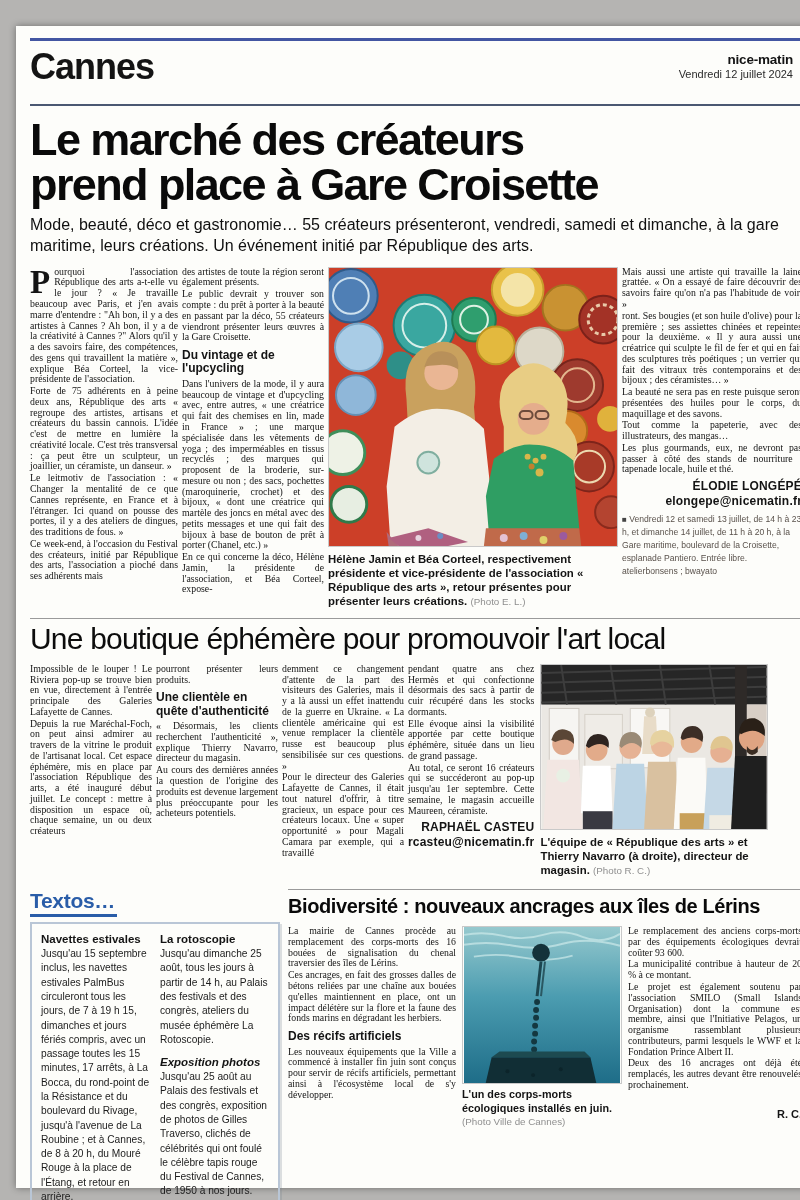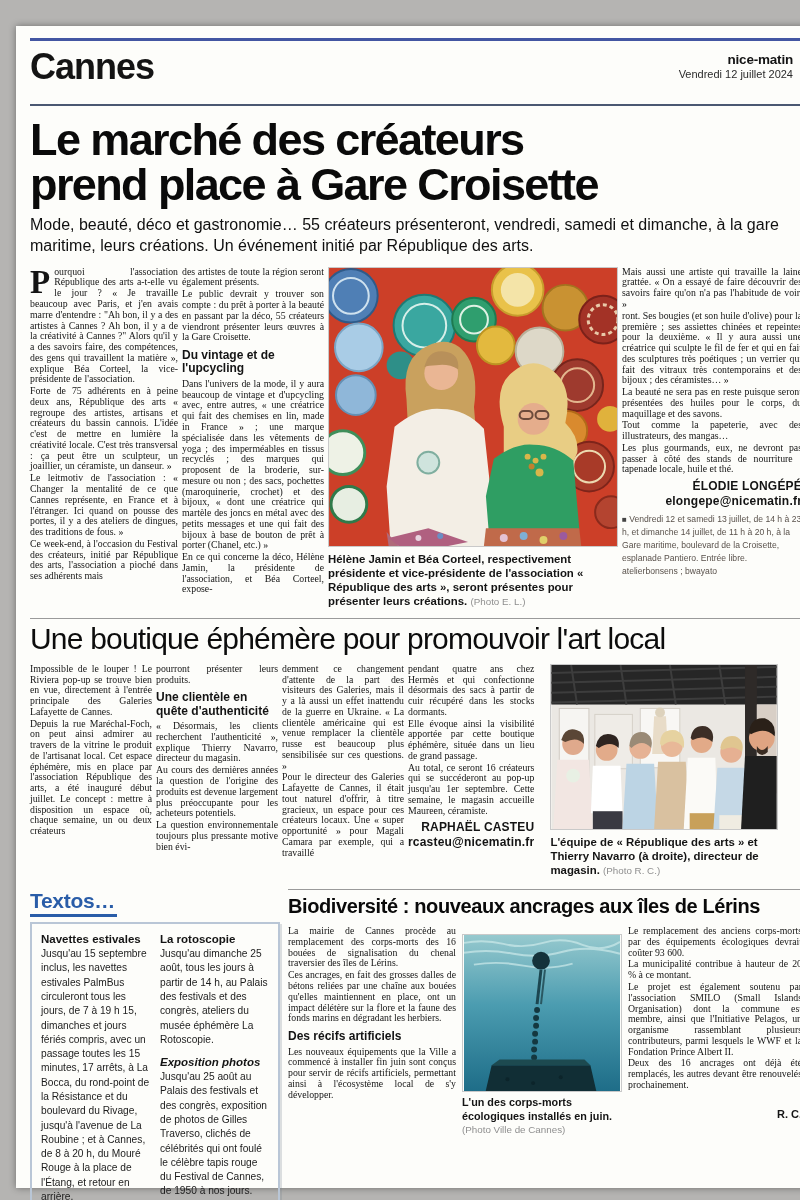--- a/index.html
+++ b/index.html
@@ -30,36 +30,36 @@
   .photo-frame{width:100%;display:block;border:1px solid #c9c9c9;box-sizing:border-box;}
   .caption{font-size:11.4px;font-weight:700;line-height:1.24;margin:5px 0 0;}
   .credit{color:#8f8f8f;font-weight:400;font-size:9.8px;white-space:nowrap;}
   .author{font-size:12px;font-weight:700;text-align:right;margin-top:4px;letter-spacing:0.2px;}
   .author.email{margin-top:1px;}
   .info{font-size:8.6px;line-height:1.5;color:#59514b;margin:5px 0 0;text-align:left;}
   .info-bullet{color:#444;font-size:8px;}
   .rule-full{height:1px;background:#9a9a9a;margin:10px 0 4px;}
   .headline2{margin:2px 0 9px;font-size:30px;font-weight:400;letter-spacing:-0.8px;line-height:1.05;color:#0c0c0c;}
   .col-s{flex:0 0 122px;}
-  .photo-col-2{flex:0 0 228px;margin-left:12px;}
+  .photo-col-2{flex:0 0 228px;margin-left:2px;}
   .bottom-row{display:flex;margin-top:12px;}
   .textos{flex:0 0 250px;}
   .textos-title{display:inline-block;color:#2a5da8;font-size:21px;font-weight:800;letter-spacing:-0.3px;
                 border-bottom:3px solid #2a5da8;padding:0 2px 1px 0;}
   .textos-box{border:2px solid #b9c6d6;margin-top:5px;padding:9px 9px 11px;display:flex;gap:10px;
               box-shadow:2px 2px 0 rgba(120,130,145,.25);}
   .textos-col{flex:1;}
   .textos-head{font-size:11.5px;font-weight:700;margin:0 0 2px;}
   .textos-head.spaced{margin-top:9px;font-style:italic;}
   .textos-body{font-size:10.2px;line-height:1.4;margin:0;color:#1c1c1c;}
   .biodiv{flex:1;margin-left:8px;}
   .rule-biodiv{height:1px;background:#9a9a9a;margin-bottom:5px;}
   .headline3{margin:0 0 8px;font-size:20px;font-weight:800;letter-spacing:-0.4px;white-space:nowrap;color:#0a0a0a;}
   .bio-a{flex:0 0 168px;}
-  .bio-photo{flex:0 0 160px;margin:8px 2px;}
+  .bio-photo{flex:0 0 160px;margin:0 2px;}
   .bio-b{flex:1;}
   .sign{font-size:11px;font-weight:700;text-align:right;margin-top:17px;}
   .caption-sm{font-size:10.8px;font-weight:700;line-height:1.25;margin:4px 0 0;}
   svg{display:block;}
 </style>
 </head>
 <body>
 
 <div class="paper">
 
@@ -146,21 +146,21 @@
         <circle cx="212" cy="206" r="4" fill="#d9b64a"></circle>
         <path d="M158 262 L252 262 L254 280 L156 280 Z" fill="#c06a4a"></path>
         <circle cx="176" cy="272" r="4" fill="#e4c2d4"></circle>
           <circle cx="196" cy="270" r="4" fill="#7fb0d4"></circle>
         <circle cx="216" cy="274" r="4" fill="#e0d06a"></circle>
           <circle cx="236" cy="270" r="4" fill="#9c5a9e"></circle>
         <path d="M60 272 L100 262 L140 276 L120 280 L70 280 Z" fill="#b06080"></path>
         <circle cx="90" cy="272" r="3" fill="#e8d4e0"></circle>
           <circle cx="112" cy="270" r="3" fill="#6a8ec4"></circle>
       </svg>
-      <p class="caption"><span>Hélène Jamin et Béa Corteel, respectivement présidente et vice-présidente de l'association « République des arts », seront présentes pour présenter leurs créations.</span> <span class="credit">(Photo E. L.)</span></p>
+      <p class="caption"><span>Hélène Jamin et Béa Corteel, respectivement présidente et vice-présidente de l'association « République des arts », retour présentes pour présenter leurs créations.</span> <span class="credit">(Photo E. L.)</span></p>
     </div>
     <div class="col col-c">
       <div>
           <p class="para">Mais aussi une artiste qui travaille la laine grattée. « On a essayé de faire découvrir des savoirs faire qu'on n'a pas l'habitude de voir. »</p>
           <p class="para">ront. Ses bougies (et son huile d'olive) pour la première ; ses assiettes chinées et repeintes pour la deuxième. « Il y aura aussi une créatrice qui sculpte le fil de fer et qui en fait des sculptures très poétiques ; un verrier qui fait des vitraux très contemporains et des bijoux ; des céramistes… »</p>
           <p class="para">La beauté ne sera pas en reste puisque seront présentées des huiles pour le corps, du maquillage et des savons.</p>
           <p class="para">Tout comme la papeterie, avec des illustrateurs, des mangas…</p>
           <p class="para">Les plus gourmands, eux, ne devront pas passer à côté des stands de nourriture : tapenade locale, huile et thé.</p>
         </div>
       <div class="author">ÉLODIE LONGÉPÉ</div>
@@ -180,21 +180,20 @@
         </div>
     </div>
     <div class="col col-s">
       <div>
           <p class="para">pourront présenter leurs produits.</p>
         </div>
       <h3 class="subhead">Une clientèle en quête d'authenticité</h3>
       <div>
           <p class="para">« Désormais, les clients recherchent l'authenticité », explique Thierry Navarro, directeur du magasin.</p>
           <p class="para">Au cours des dernières années la question de l'origine des produits est devenue largement plus préoccupante pour les acheteurs potentiels.</p>
-          <p class="para">La question environnementale toujours plus pressante motive bien évi-</p>
         </div>
     </div>
     <div class="col col-s">
       <div>
           <p class="para">demment ce changement d'attente de la part des visiteurs des Galeries, mais il y a là aussi un effet inattendu de la guerre en Ukraine. « La clientèle américaine qui est venue remplacer la clientèle russe est beaucoup plus sensibilisée sur ces questions. »</p>
           <p class="para">Pour le directeur des Galeries Lafayette de Cannes, il était tout naturel d'offrir, à titre gracieux, un espace pour ces créateurs locaux. Une « super opportunité » pour Magali Camara par exemple, qui a travaillé</p>
         </div>
     </div>
     <div class="col col-s">
       <div>

